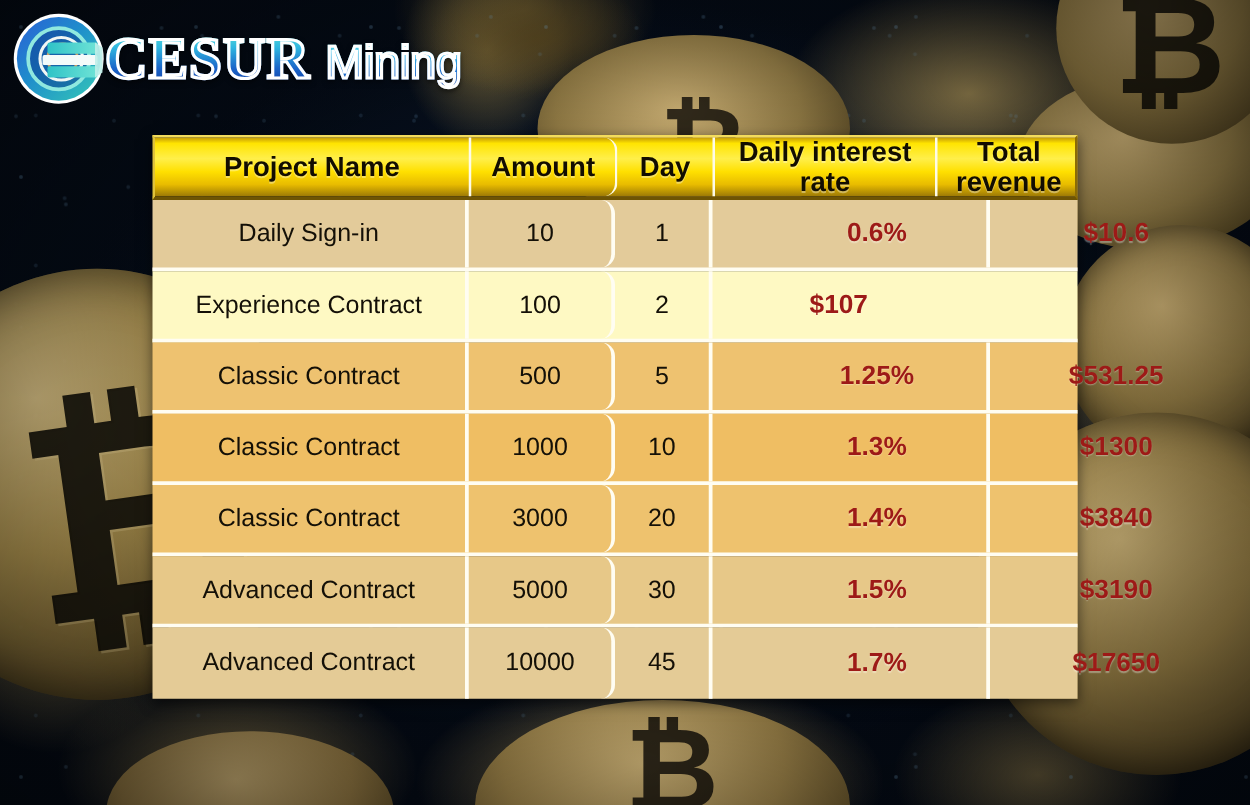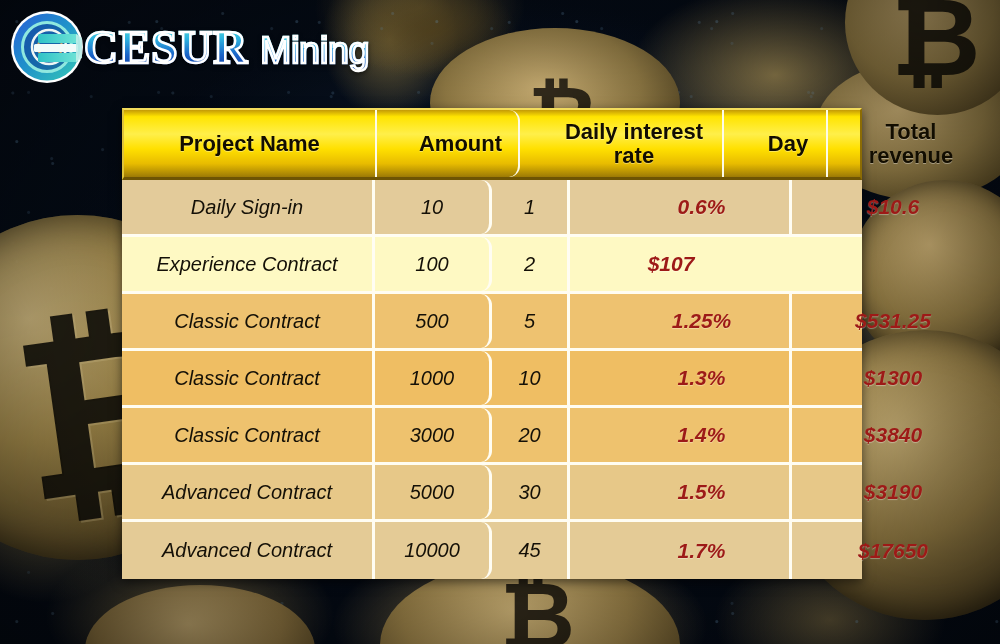--- a/index.html
+++ b/index.html
@@ -211,35 +211,34 @@
   #rate-table {
     position: absolute;
     left: 122px;
     top: 108px;
     width: 740px;
     z-index: 15;
     box-shadow: 0 3px 10px rgba(0,0,0,.55);
   }
   #thead-row {
     display: flex;
-    height: 72px;
+    height: 52px;
     background:
       linear-gradient(180deg,
         #c49a06 0%,
         #ffe400 10%,
         #ffef4a 36%,
         #ffe000 58%,
         #e8bc00 80%,
         #9d7a05 100%);
     border-top: 2px solid #f3dc5c;
     border-left: 2px solid #e0c33a;
     border-right: 2px solid #8c6c04;
     border-bottom: 3px solid #6e5403;
     box-sizing: border-box;
-    gap: 26px;
   }
   #thead-row .th {
     display: flex;
     align-items: center;
     justify-content: center;
     text-align: center;
     color: #120d00;
     font-weight: bold;
     font-size: 22px;
     line-height: 1.05;
@@ -260,21 +259,20 @@
   .trow .td {
     display: flex;
     align-items: center;
     justify-content: center;
     text-align: center;
     box-sizing: border-box;
     border-right: 3px solid #fffdf2;
     padding: 0 4px;
     font-size: 20px;
     color: #141007;
-    font-style: italic;
   }
   .trow .td:last-child { border-right: none; }
   .trow .td.name  { font-size: 20px; font-weight: normal; }
   .trow .td.num   { font-size: 20px; font-weight: normal; }
   .trow .td.rate,
   .trow .td.total {
     color: #9d1a17;
     font-weight: bold;
     font-size: 21px;
     text-shadow: 0 1px 1px rgba(255,255,255,.35);
@@ -346,22 +344,22 @@
     <div id="logo-text-wrap">
       <span id="logo-cesur">CESUR</span>
       <span id="logo-mining">Mining</span>
     </div>
   </div>
 
   <div id="rate-table">
     <div id="thead-row">
       <div class="th c-name">Project Name</div>
       <div class="th c-amt">Amount</div>
+      <div class="th c-day">Day</div>
       <div class="th c-rate">Daily interest rate</div>
-      <div class="th c-day">Day</div>
       <div class="th c-total">Total revenue</div>
     </div>
     <div id="tbody">
         <div class="trow" style="background: rgb(227, 203, 154);">
           <div class="td c-name name">Daily Sign-in</div>
           <div class="td c-amt num">10</div>
           <div class="td c-day num">1</div>
           <div class="td c-rate rate">0.6%</div>
           <div class="td c-total total">$10.6</div>
         </div>

